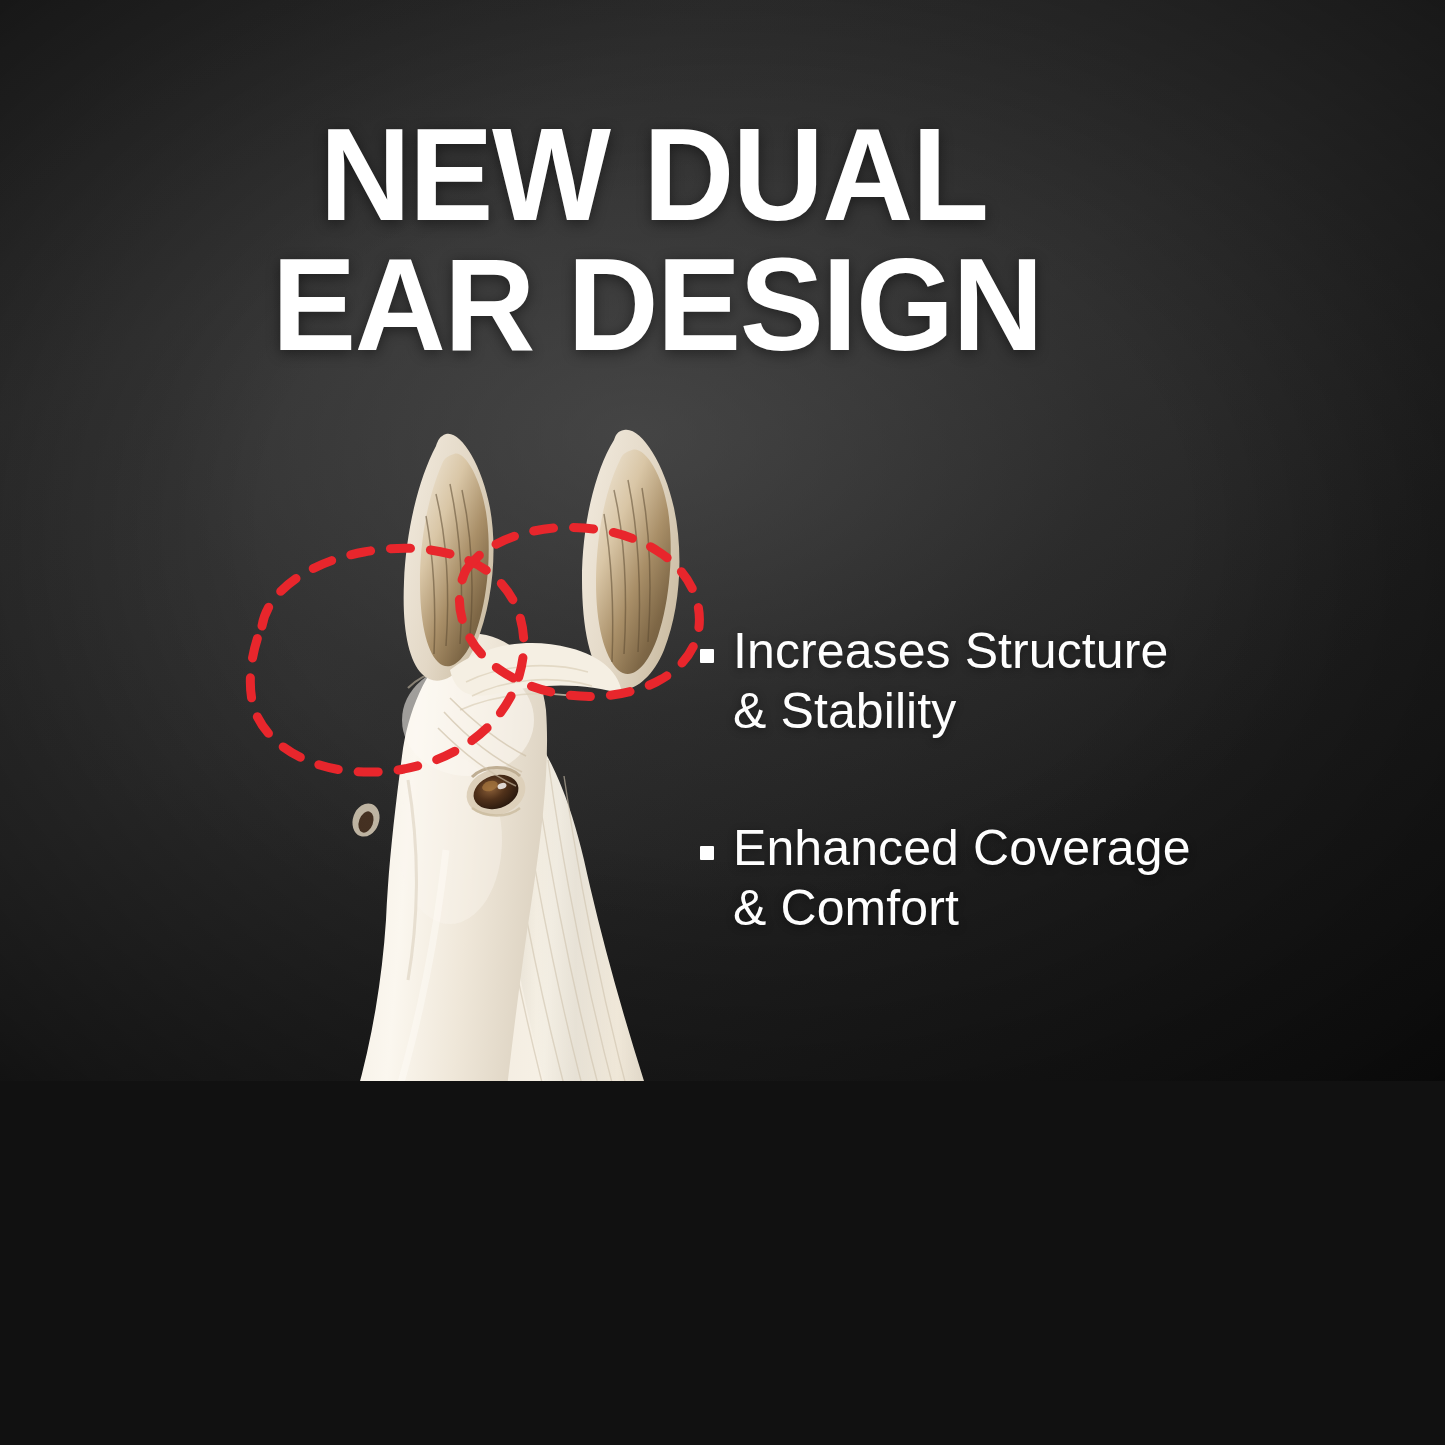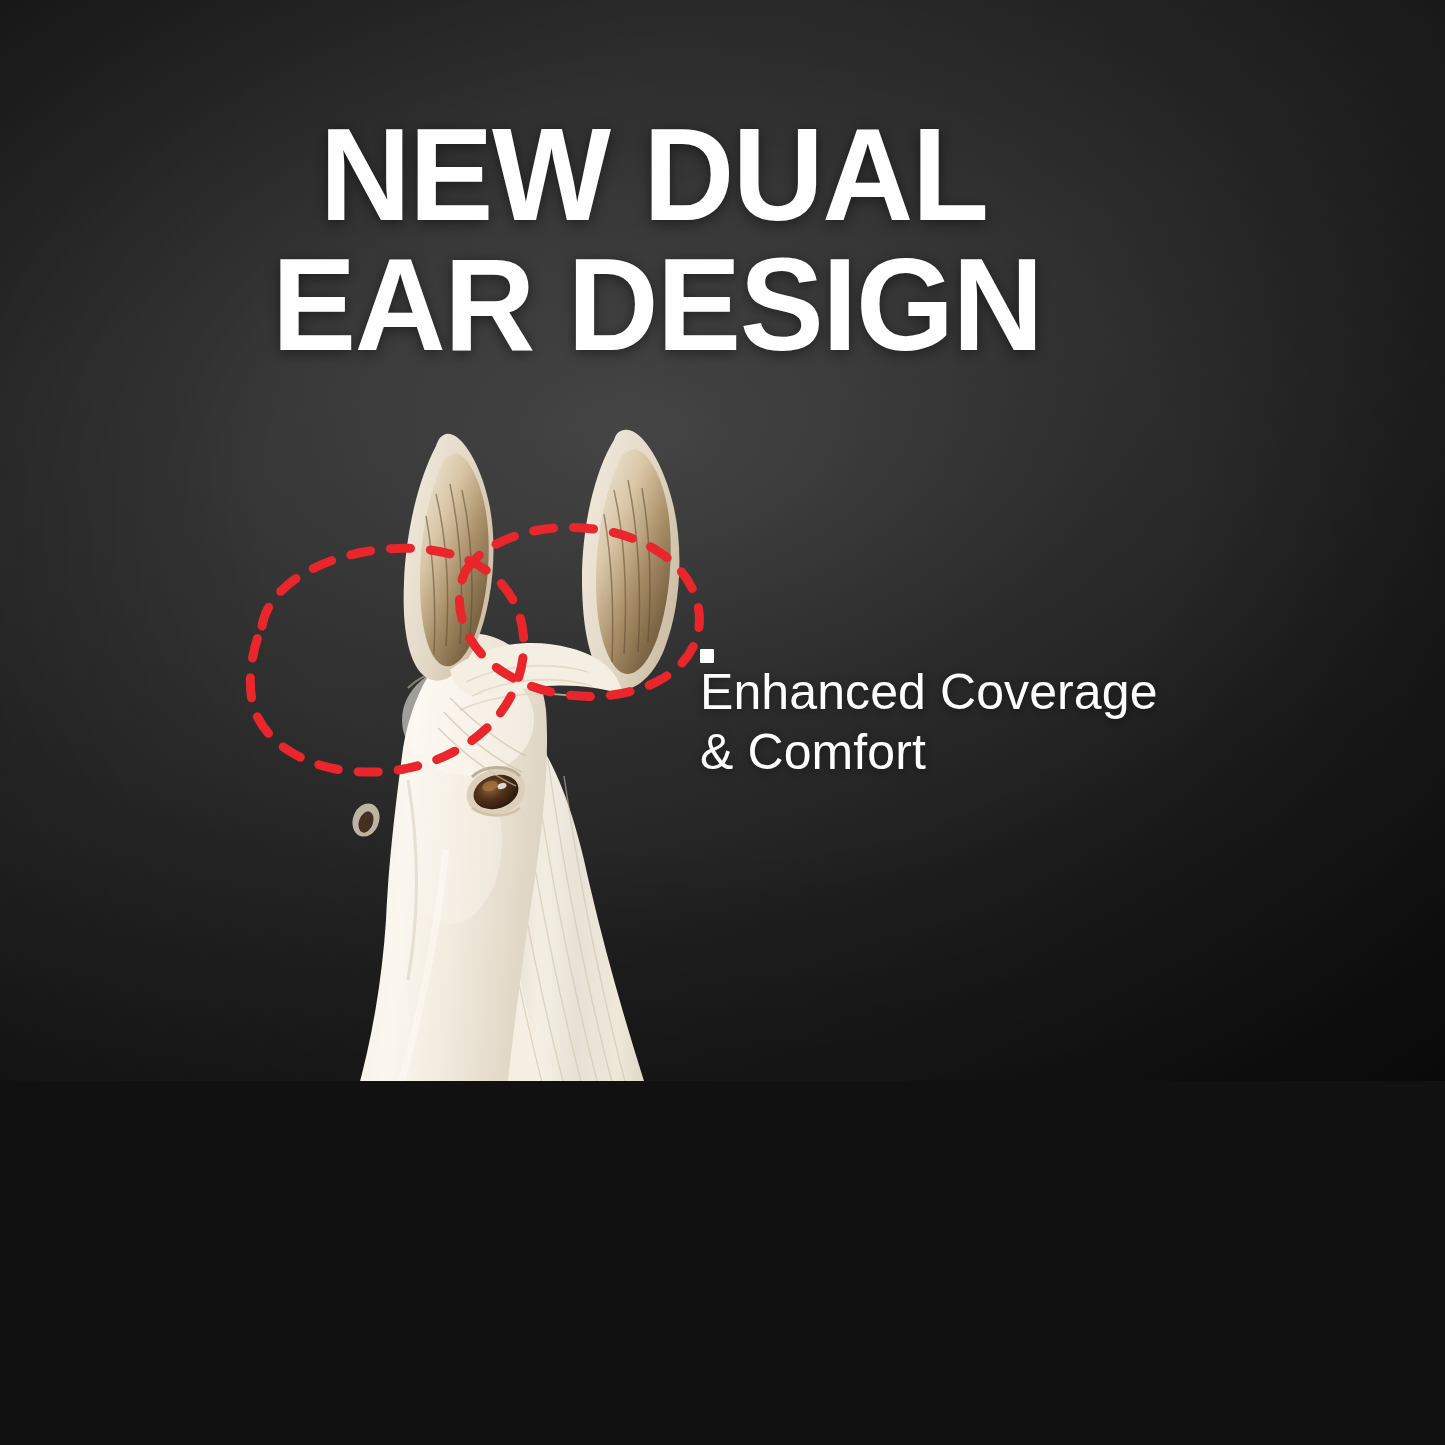--- a/index.html
+++ b/index.html
@@ -33,21 +33,21 @@
     font-size:132px;line-height:.985;letter-spacing:-1.5px;
     transform:scaleX(.955);transform-origin:left top;
     text-transform:uppercase;
     text-shadow:0 3px 14px rgba(0,0,0,.45);
   }
   .hl-1{display:block;padding-left:50px;}
   .hl-2{display:block;}
   
   .bullets{position:absolute;left:700px;top:622px;width:680px;}
   .bullet{display:flex;align-items:flex-start;margin-bottom:78px;}
-  .bullet:last-child{margin-bottom:0;flex-direction:column;}
+  .bullet:last-child{margin-bottom:0;}
   .bullet-mark{
     flex:0 0 auto;width:14px;height:14px;background:#fff;
     margin-top:27px;margin-right:19px;border-radius:1px;
   }
   .bullet-text{
     color:#fefefe;font-size:50px;line-height:1.19;font-weight:400;
     letter-spacing:.1px;white-space:pre-line;
     text-shadow:0 2px 9px rgba(0,0,0,.4);
   }
   
@@ -343,20 +343,25 @@
       </g>
     </svg>
   </div>
 
   <div class="headline">
     <span class="hl-1">NEW DUAL</span>
     <span class="hl-2">EAR DESIGN</span>
   </div>
 
   <div class="bullets">
+    <div class="bullet">
+      <span class="bullet-mark"></span>
+      <span class="bullet-text">Increases Structure
+&amp; Stability</span>
+    </div>
     <div class="bullet">
       <span class="bullet-mark"></span>
       <span class="bullet-text">Enhanced Coverage
 &amp; Comfort</span>
     </div>
   </div>
 
   <div class="logo">
     <svg viewBox="0 0 172 178">
       <path d="M44 6 L128 6 L166 40 L166 96

